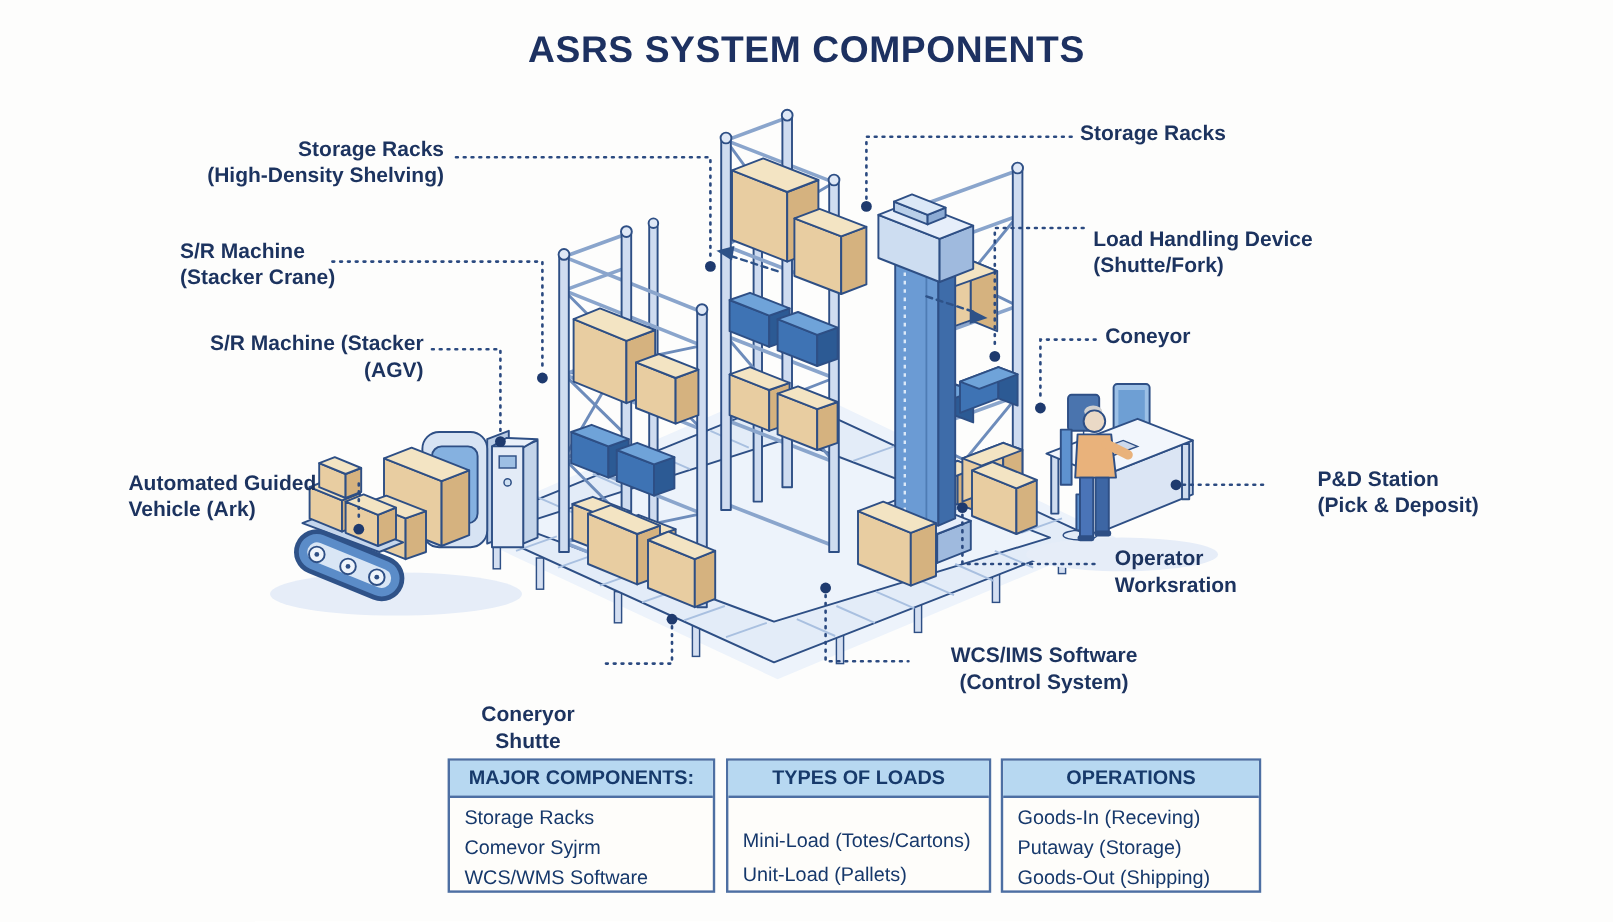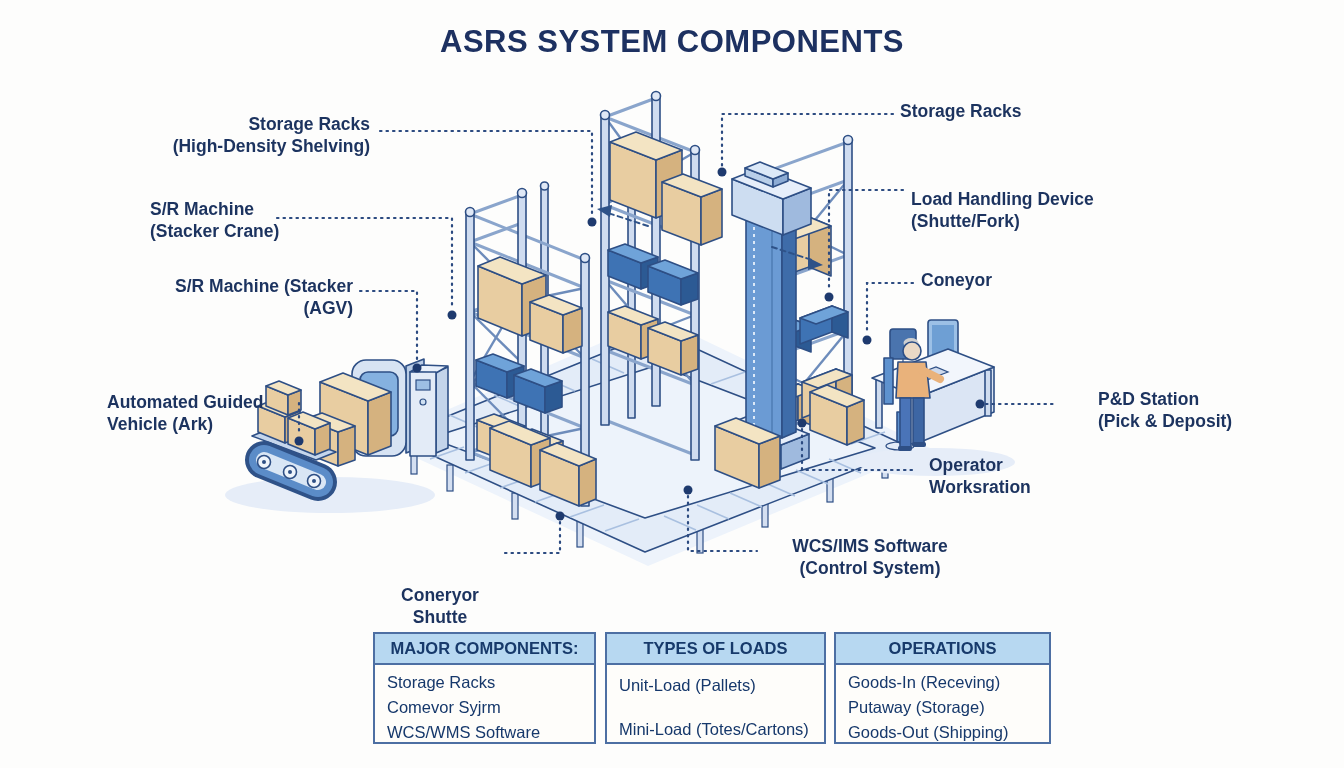--- a/index.html
+++ b/index.html
@@ -405,22 +405,22 @@
       <div class="hd">MAJOR COMPONENTS:</div>
       <div class="bd">
         <div class="row">Storage Racks</div>
         <div class="row">Comevor Syjrm</div>
         <div class="row">WCS/WMS Software</div>
       </div>
     </div>
     <div class="info-table t2">
       <div class="hd">TYPES OF LOADS</div>
       <div class="bd">
+        <div class="row sp2">Mini-Load (Totes/Cartons)</div>
         <div class="row sp1">Unit-Load (Pallets)</div>
-        <div class="row sp2">Mini-Load (Totes/Cartons)</div>
       </div>
     </div>
     <div class="info-table t3">
       <div class="hd">OPERATIONS</div>
       <div class="bd">
         <div class="row">Goods-In (Receving)</div>
         <div class="row">Putaway (Storage)</div>
         <div class="row">Goods-Out (Shipping)</div>
       </div>
     </div>

